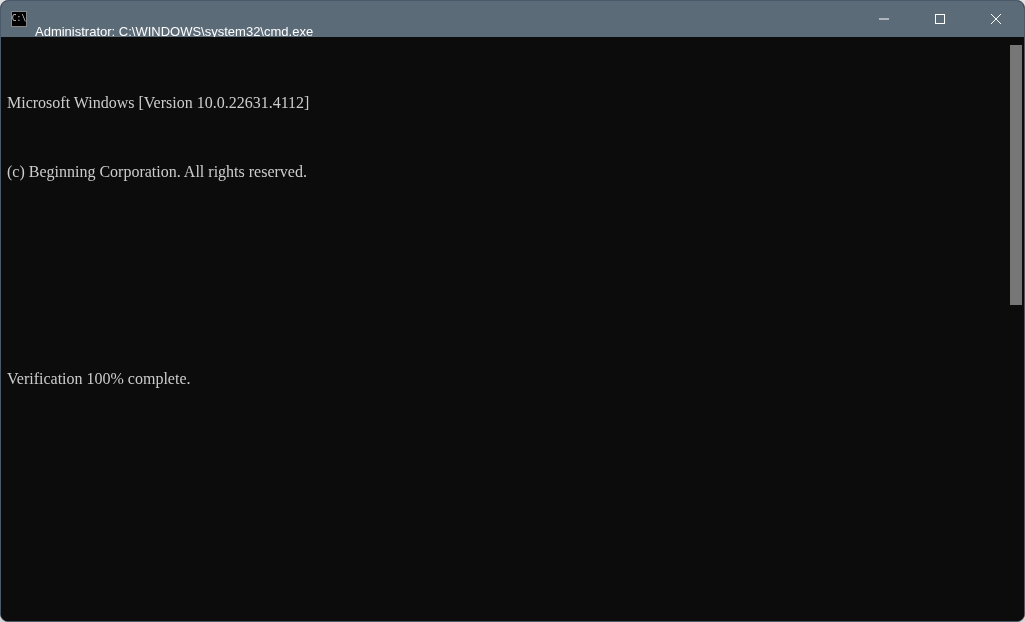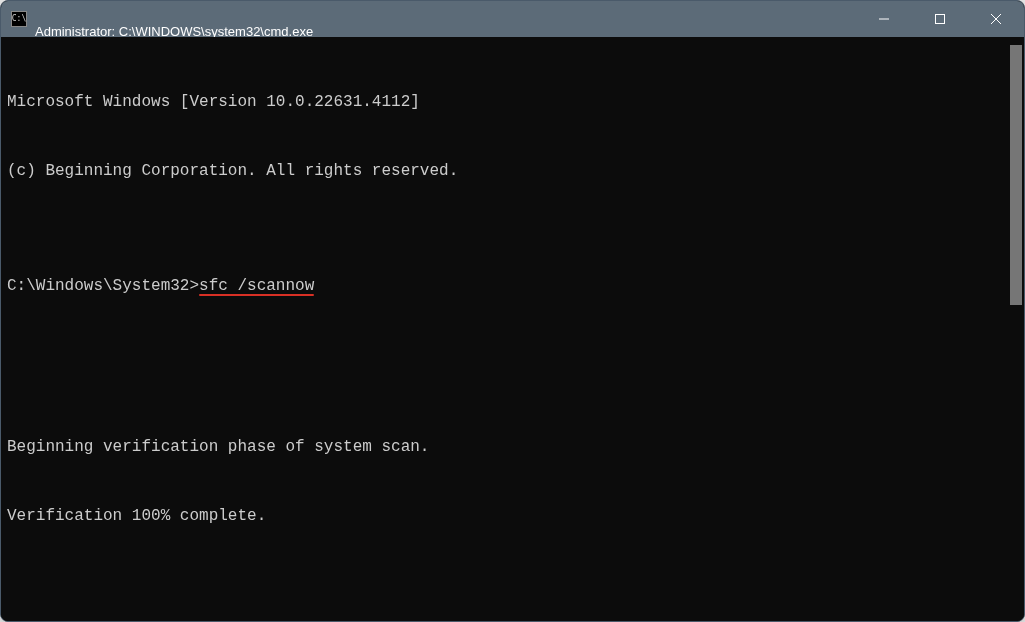--- a/index.html
+++ b/index.html
@@ -73,21 +73,21 @@
       width: 12px;
       height: 12px;
       stroke: #ffffff;
       stroke-width: 1;
       fill: none;
     }
     .terminal-body {
       flex: 1;
       background: #0c0c0c;
       padding: 8px 0 8px 6px;
-      font-family: Liberation Mono, monospace;
+      font-family: Liberation Serif, serif;
       font-size: 16px;
       line-height: 23px;
       color: #cccccc;
       overflow: hidden;
       position: relative;
     }
     .terminal-content {
       white-space: pre;
       position: relative;
     }
@@ -145,24 +145,22 @@
           </svg>
       </div>
     </div>
   </div>
   <div class="terminal-body">
     <div class="scrollbar"></div>
     <div class="terminal-content">
       <div class="line">Microsoft Windows [Version 10.0.22631.4112]</div>
       <div class="line">(c) Beginning Corporation. All rights reserved.</div>
       <div class="line"></div>
-      <div class="line"><span class="inline">C:\Windows\System32&gt;</span><span class="inline underlined"><span>sfc /scannow</span><span class="red-underline"></span></span></div>
       <div class="line"></div>
       <div class="line"></div>
-      <div class="line">Beginning verification phase of system scan.</div>
       <div class="line">Verification 100% complete.</div>
       <div class="line"></div>
       
       <div class="line"></div>
       
     </div>
   </div>
 </div>
 
 </body></html>

